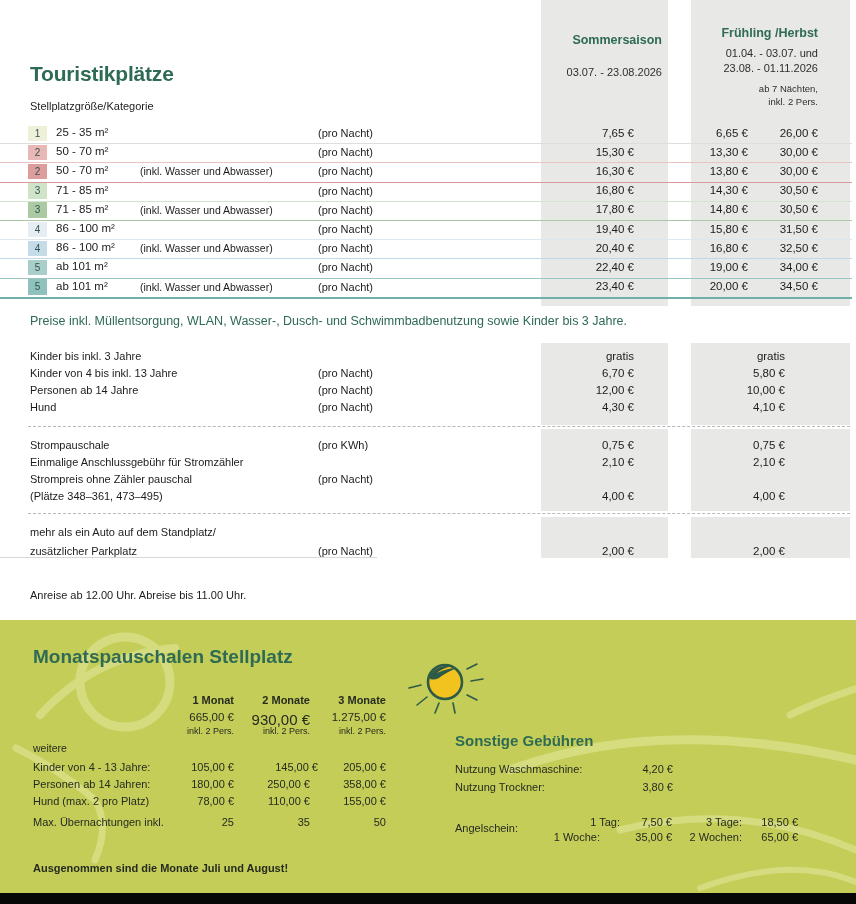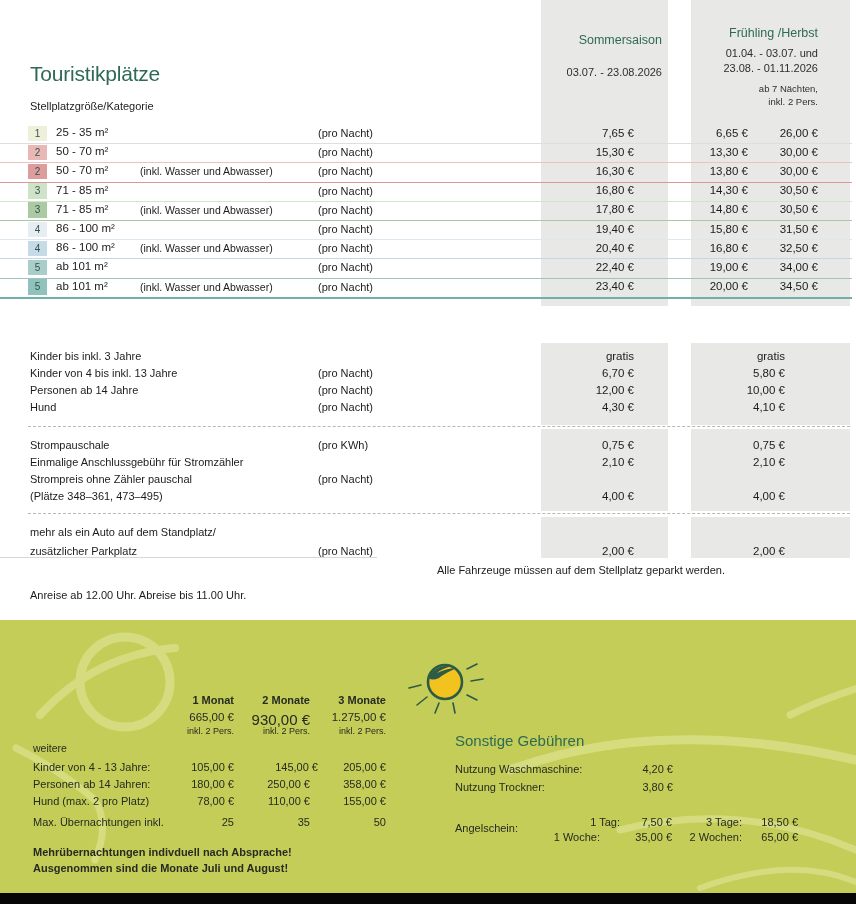--- a/index.html
+++ b/index.html
@@ -1,21 +1,21 @@
 <!DOCTYPE html>
 <html style="--accent_green: #2e6a54; --band_gray: #e8e8e6; --bg_green: #c4cd58; --doodle: #d9df86; --sun_yellow: #f2c21e; --sun_green: #2e5b46; --text_dark: #1c1c1c; --black_bar: #060606;"><head>
 <meta charset="utf-8">
 <style>
   html,body{margin:0;padding:0;background:#fff;}
   .page{position:relative;width:856px;height:904px;overflow:hidden;background:#fff;
         font-family:"Liberation Sans", sans-serif;color:var(--text_dark);}
   .abs{position:absolute;}
   .r{text-align:right;}
   .band{position:absolute;background:var(--band_gray);}
-  .green-head{color:var(--accent_green);font-weight:normal;}
+  .green-head{color:var(--accent_green);font-weight:bold;}
   .title{font-size:21px;letter-spacing:-0.2px;}
   .sub{font-size:11px;}
   .colhead{font-size:12.5px;}
   .dates{font-size:11px;color:#2e2e2e;}
   .smallnote{font-size:9.5px;color:#2e2e2e;}
   .trow{position:absolute;left:0;right:4px;height:19.2px;border-bottom:1px solid #ddd;}
   .badge{position:absolute;left:28px;top:1.5px;width:19px;height:15.5px;font-size:10px;
          line-height:15.5px;text-align:center;color:#33544c;}
   .tsize{position:absolute;left:56px;top:2px;font-size:11.5px;}
   .tnote{position:absolute;left:140px;top:3px;font-size:10.5px;}
@@ -136,20 +136,21 @@
         <span class="badge" style="background: rgb(143, 194, 189);">5</span>
         <span class="tsize">ab 101 m²</span>
         <span class="tnote">(inkl. Wasser und Abwasser)</span>
         <span class="tunit">(pro Nacht)</span>
         <span class="p-sum r">23,40 €</span>
         <span class="p-spr r">20,00 €</span>
         <span class="p-sp7 r">34,50 €</span>
       </div>
     </div>
 
+  <div class="abs incl" style="left:30px;top:314px;">Preise inkl. Müllentsorgung, WLAN, Wasser-, Dusch- und Schwimmbadbenutzung sowie Kinder bis 3 Jahre.</div>
 
   <div>
       <div class="xrow" style="top: 350px;">
         <span class="xlabel">Kinder bis inkl. 3 Jahre</span>
         <span class="xsum r">gratis</span>
         <span class="xspr r">gratis</span>
       </div>
       <div class="xrow" style="top: 367px;">
         <span class="xlabel">Kinder von 4 bis inkl. 13 Jahre</span>
         <span class="xunit">(pro Nacht)</span>
@@ -200,21 +201,20 @@
       <div class="xrow" style="top: 545px;">
         <span class="xlabel">zusätzlicher Parkplatz</span>
         <span class="xunit">(pro Nacht)</span>
         <span class="xsum r">2,00 €</span>
         <span class="xspr r">2,00 €</span>
       </div>
     </div>
 
   <div class="hairline"></div>
   <div class="abs note11" style="left:30px;top:589px;">Anreise ab 12.00 Uhr. Abreise bis 11.00 Uhr.</div>
-  <div class="abs note11" style="left:437px;top:564px;">Alle Fahrzeuge müssen auf dem Stellplatz geparkt werden.</div>
 
   <div class="greenzone">
     <svg class="abs" style="left:0;top:0;" width="856" height="273" viewBox="0 0 856 273">
       <g fill="none" stroke="#d9df86" stroke-linecap="round" opacity="0.85">
         <circle cx="125" cy="62" r="45" stroke-width="9"></circle>
         <path d="M40 95 Q95 35 175 28" stroke-width="8"></path>
         <path d="M16 128 Q60 150 95 180 Q110 205 95 240" stroke-width="7"></path>
         <path d="M510 150 Q660 95 856 140" stroke-width="9"></path>
         <path d="M620 210 Q740 180 856 230" stroke-width="7"></path>
         <path d="M700 268 Q790 235 856 262" stroke-width="6"></path>
@@ -229,20 +229,21 @@
         <line x1="62" y1="40" x2="72" y2="45"></line>
         <line x1="48" y1="48" x2="50" y2="58"></line>
         <line x1="34" y1="48" x2="30" y2="58"></line>
         <line x1="22" y1="42" x2="12" y2="50"></line>
         <line x1="16" y1="30" x2="4" y2="33"></line>
       </g>
       <circle cx="40" cy="27" r="17" fill="#f2c21e" stroke="#2e5b46" stroke-width="2.6"></circle>
       <path d="M24 23 Q30 9 47 11 Q36 14 32 18 Q43 13 52 13 Q40 18 34 23 Q27 26 24 23 Z" fill="#2e5b46"></path>
     </svg>
 
+    <div class="abs green-head" style="left:33px;top:26px;font-size:19px;">Monatspauschalen Stellplatz</div>
 
     <div>
         <span class="abs gz-val gz-bold" style="left:152px;top:74px;width:82px;">1 Monat</span>
         <span class="abs gz-val" style="left:152px;top:91px;width:82px;font-size:11.5px;">665,00 €</span>
         <span class="abs gz-val" style="left:152px;top:106px;width:82px;font-size:9px;">inkl. 2 Pers.</span>
         <span class="abs gz-val gz-bold" style="left:228px;top:74px;width:82px;">2 Monate</span>
         <span class="abs gz-val" style="left:228px;top:91px;width:82px;font-size:15px;">930,00 €</span>
         <span class="abs gz-val" style="left:228px;top:106px;width:82px;font-size:9px;">inkl. 2 Pers.</span>
         <span class="abs gz-val gz-bold" style="left:304px;top:74px;width:82px;">3 Monate</span>
         <span class="abs gz-val" style="left:304px;top:91px;width:82px;font-size:11.5px;">1.275,00 €</span>
@@ -260,21 +261,20 @@
         <span class="abs gz-val" style="left:228px;top:175px;width:82px;">110,00 €</span>
         <span class="abs gz-val" style="left:304px;top:175px;width:82px;">155,00 €</span>
         <span class="abs gz-label" style="left:33px;top:196px;">Max. Übernachtungen inkl.</span>
         <span class="abs gz-val" style="left:152px;top:196px;width:82px;">25</span>
         <span class="abs gz-val" style="left:228px;top:196px;width:82px;">35</span>
         <span class="abs gz-val" style="left:304px;top:196px;width:82px;">50</span>
       </div>
 
     <div class="abs gz-label" style="left:33px;top:122px;font-size:10.5px;">weitere</div>
 
-    <div class="abs gz-label gz-bold" style="left:33px;top:226px;">Mehrübernachtungen indivduell nach Absprache!</div>
     <div class="abs gz-label gz-bold" style="left:33px;top:242px;">Ausgenommen sind die Monate Juli und August!</div>
 
     <div class="abs green-head" style="left:455px;top:112px;font-size:15px;">Sonstige Gebühren</div>
     <div>
         <span class="abs gz-label" style="left:455px;top:143px;">Nutzung Waschmaschine:</span>
         <span class="abs gz-val" style="left:600px;top:143px;width:73px;">4,20 €</span>
         <span class="abs gz-label" style="left:455px;top:161px;">Nutzung Trockner:</span>
         <span class="abs gz-val" style="left:600px;top:161px;width:73px;">3,80 €</span>
         <span class="abs gz-label" style="left:455px;top:196px;margin-top:6px;">Angelschein:</span>
         <span class="abs gz-val" style="left:540px;top:196px;width:80px;">1 Tag:</span>

